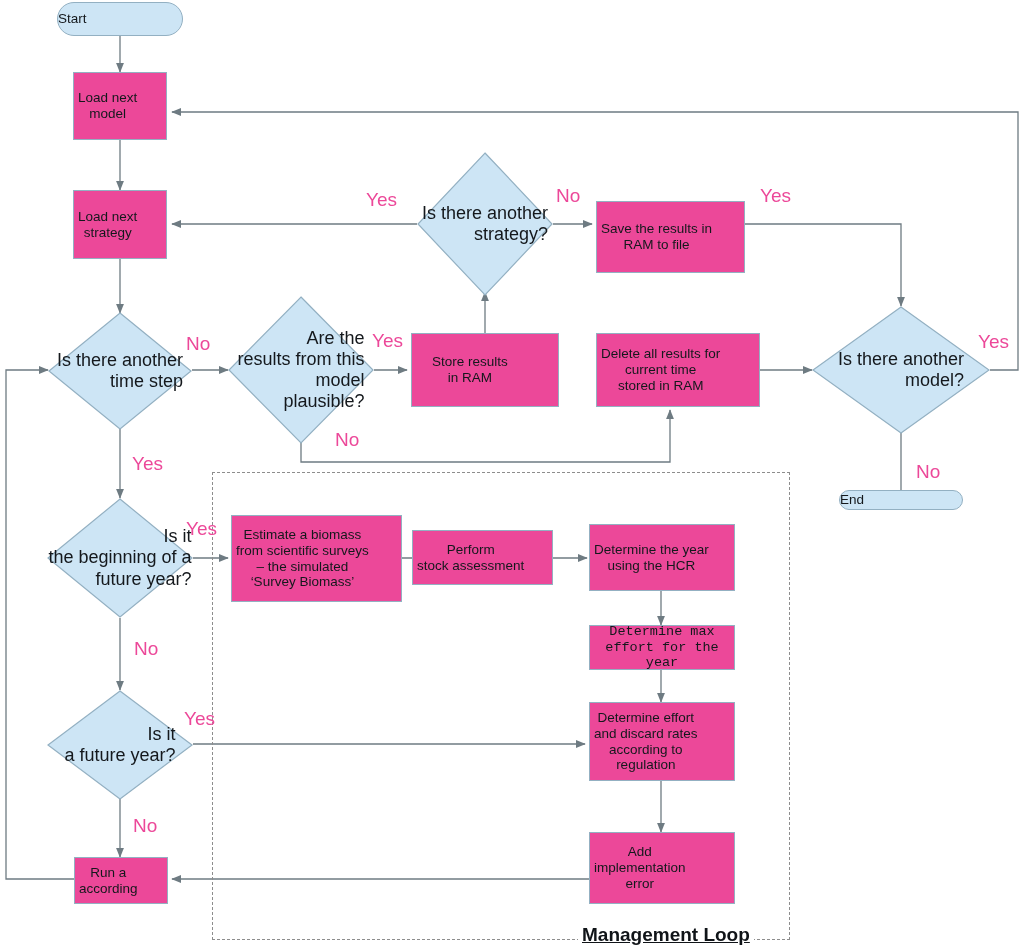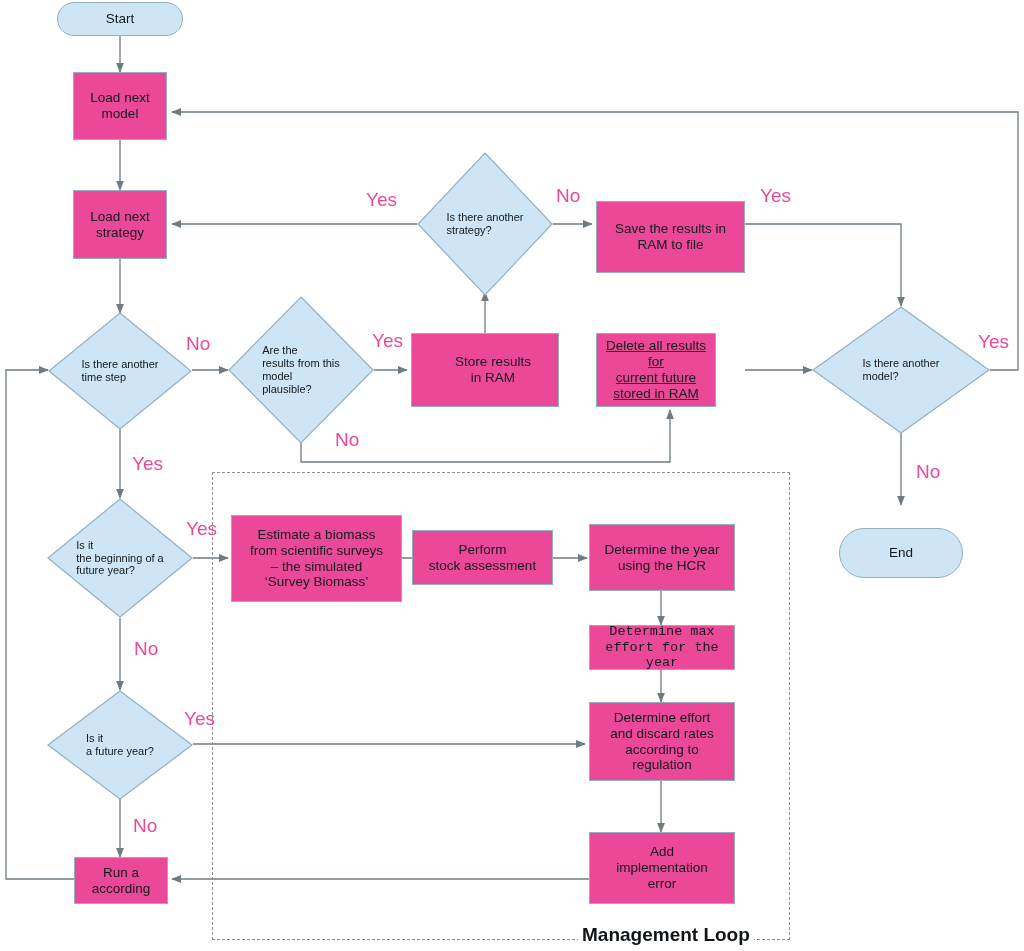--- a/index.html
+++ b/index.html
@@ -1,28 +1,28 @@
 <!DOCTYPE html>
 <html><head>
 <meta charset="utf-8">
 <title>Flowchart</title>
 <style>
   html,body{margin:0;padding:0;background:#ffffff;}
   body{font-family:"Liberation Sans","DejaVu Sans",sans-serif;}
   #stage{position:relative;width:1024px;height:951px;background:#ffffff;overflow:hidden;}
   #wires{position:absolute;left:0;top:0;width:1024px;height:951px;}
   .node{position:absolute;box-sizing:border-box;display:flex;align-items:center;
-        justify-content:center;text-align:center;color:#14181c;line-height:1.18;}
+        justify-content:flex-start;text-align:center;color:#14181c;line-height:1.18;}
   .proc{background:#ec4899;border:1px solid #93b0c2;font-size:13.5px;padding:2px 4px;}
   .term{background:#cde5f5;border:1px solid #93b0c2;border-radius:999px;font-size:13.5px;}
   .diamond-wrap{position:absolute;}
   .diamond-wrap svg{position:absolute;left:0;top:0;}
   .diamond-label{position:absolute;left:0;top:0;width:100%;height:100%;
-        display:flex;align-items:center;justify-content:center;text-align:left;
-        font-size:11px;color:#14181c;line-height:1.18;pointer-events:none;}
+        display:flex;align-items:center;justify-content:center;text-align:right;
+        font-size:18px;color:#14181c;line-height:1.18;pointer-events:none;}
   .elabel{position:absolute;font-size:19px;color:#ec4899;white-space:nowrap;}
   .looplabel{position:absolute;font-size:19px;font-weight:bold;color:#101418;
         background:#ffffff;padding:0 4px;white-space:nowrap;}
   .dashbox{position:absolute;border:1px dashed #8d8d8d;box-sizing:border-box;}
   .nl{display:block;}
 </style>
 </head>
 <body>
 
 <div id="stage">
@@ -81,21 +81,21 @@
 
       <path d="M120,799 L120,857"></path>
 
       <path d="M589,879 L172,879"></path>
 
       <path d="M74,879 L6,879 L6,370 L48,370"></path>
     </g>
   </svg>
 
   <div class="dashbox" style="left:212px;top:472px;width:578px;height:468px;"></div>
-  <div class="looplabel" style="left:578px;top:924px;">Management Loop</div>
+  <div class="looplabel" style="left:578px;top:924px;text-decoration:underline;">Management Loop</div>
 
   <div class="node term" style="left:57px;top:2px;width:126px;height:34px;">
     <span>Start</span>
   </div>
 
   <div class="node proc" style="left:73px;top:72px;width:94px;height:68px;">
     <span>
       <span class="nl">Load next</span>
       <span class="nl">model</span>
     </span>
@@ -153,41 +153,41 @@
     </div>
   </div>
 
   <div class="node proc" style="left:411px;top:333px;width:148px;height:74px;padding-left:20px;">
     <span>
       <span class="nl">Store results</span>
       <span class="nl">in RAM</span>
     </span>
   </div>
 
-  <div class="node proc" style="left:596px;top:333px;width:120px;height:74px;text-decoration:underline;">
+  <div class="node proc" style="left:596px;top:333px;width:164px;height:74px;">
     <span>
       <span class="nl">Delete all results for</span>
-      <span class="nl">current future</span>
+      <span class="nl">current time</span>
       <span class="nl">stored in RAM</span>
     </span>
   </div>
 
   <div class="diamond-wrap" style="left:812px;top:306px;width:178px;height:128px;">
     <svg width="178" height="128" viewBox="0 0 178 128">
       <polygon points="89,1 177,64 89,127 1,64" fill="#cde5f5" stroke="#93b0c2" stroke-width="1.2"></polygon>
     </svg>
     <div class="diamond-label">
       <span>
         <span class="nl">Is there another</span>
         <span class="nl">model?</span>
       </span>
     </div>
   </div>
 
-  <div class="node term" style="left:839px;top:528px;width:124px;height:50px;">
+  <div class="node term" style="left:839px;top:490px;width:124px;height:20px;">
     <span>End</span>
   </div>
 
   <div class="diamond-wrap" style="left:47px;top:498px;width:146px;height:120px;">
     <svg width="146" height="120" viewBox="0 0 146 120">
       <polygon points="73,1 145,60 73,119 1,60" fill="#cde5f5" stroke="#93b0c2" stroke-width="1.2"></polygon>
     </svg>
     <div class="diamond-label">
       <span>
         <span class="nl">Is it</span>

